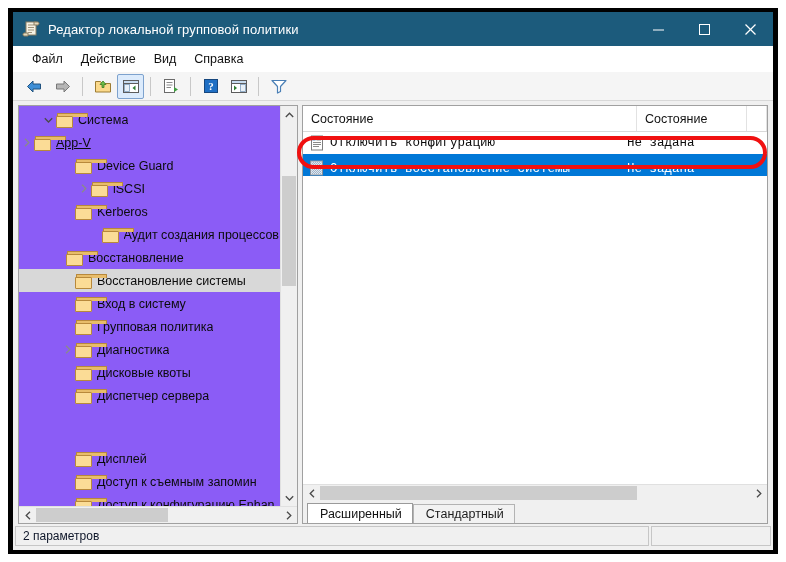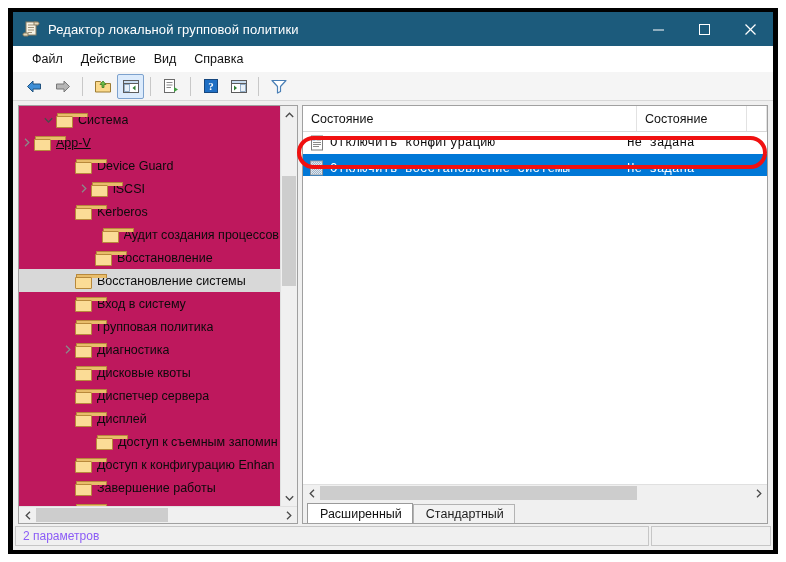--- a/index.html
+++ b/index.html
@@ -109,21 +109,21 @@
   .content {
     flex: 1 1 auto;
     display: flex;
     padding: 4px 5px 0 5px;
     gap: 4px;
     background: #f0f0f0;
     min-height: 0;
   }
   .pane {
     border: 1px solid #a0a0a0;
-    background: #be185d;
+    background: #8b5cf6;
     position: relative;
     display: flex;
     flex-direction: column;
     min-height: 0;
   }
   .left-pane { width: 278px; flex: 0 0 278px; }
   .right-pane { flex: 1 1 auto; min-width: 0; }
 
   
   .tree-scroll {
@@ -299,21 +299,21 @@
     background: #f0f0f0;
     padding: 0 2px 2px 2px;
     gap: 2px;
   }
   .status-cell {
     height: 20px;
     display: flex; align-items: center;
     border: 1px solid #c6c6c6;
     background: #f0f0f0;
     font-size: 12px;
-    color: #8b5cf6;
+    color: #0f172a;
     padding-left: 7px;
     box-sizing: border-box;
     white-space: nowrap;
   }
   .sc-main { flex: 1 1 auto; }
   .sc-extra { width: 120px; }
   
   .annot {
     position: absolute;
     border: 4px solid #f01010;
@@ -487,21 +487,21 @@
                 <div class="tree-label">Kerberos</div>
               </div>
               <div class="tree-row" style="padding-left: 41px; justify-content: flex-end;">
                 <div class="twisty"></div>
                 <div class="folder">
                   <div class="tab"></div>
                   <div class="body"></div>
                 </div>
                 <div class="tree-label">Аудит создания процессов</div>
               </div>
-              <div class="tree-row" style="padding-left: 61px;">
+              <div class="tree-row" style="padding-left: 32px;">
                 <div class="twisty"></div>
                 <div class="folder">
                   <div class="tab"></div>
                   <div class="body"></div>
                 </div>
                 <div class="tree-label">Восстановление</div>
               </div>
               <div class="tree-row selected" style="padding-left: 41px;">
                 <div class="twisty"></div>
                 <div class="folder">
@@ -547,29 +547,29 @@
                 <div class="tree-label">Дисковые квоты</div>
               </div>
               <div class="tree-row" style="padding-left: 41px;">
                 <div class="twisty"></div>
                 <div class="folder">
                   <div class="tab"></div>
                   <div class="body"></div>
                 </div>
                 <div class="tree-label">Диспетчер сервера</div>
               </div>
-              <div class="tree-row" style="padding-left: 41px;">
+              <div class="tree-row" style="padding-left: 41px; margin-top: 40px;">
                 <div class="twisty"></div>
                 <div class="folder">
                   <div class="tab"></div>
                   <div class="body"></div>
                 </div>
                 <div class="tree-label">Дисплей</div>
               </div>
-              <div class="tree-row" style="padding-left: 62px;">
+              <div class="tree-row" style="padding-left: 41px;">
                 <div class="twisty"></div>
                 <div class="folder">
                   <div class="tab"></div>
                   <div class="body"></div>
                 </div>
                 <div class="tree-label">Доступ к съемным запомин</div>
               </div>
               <div class="tree-row" style="padding-left: 41px;">
                 <div class="twisty"></div>
                 <div class="folder">

